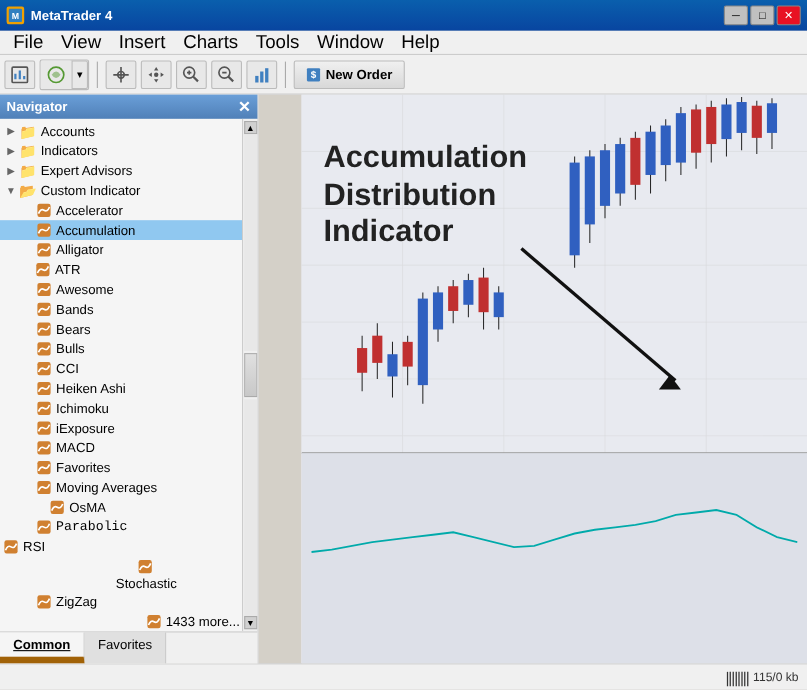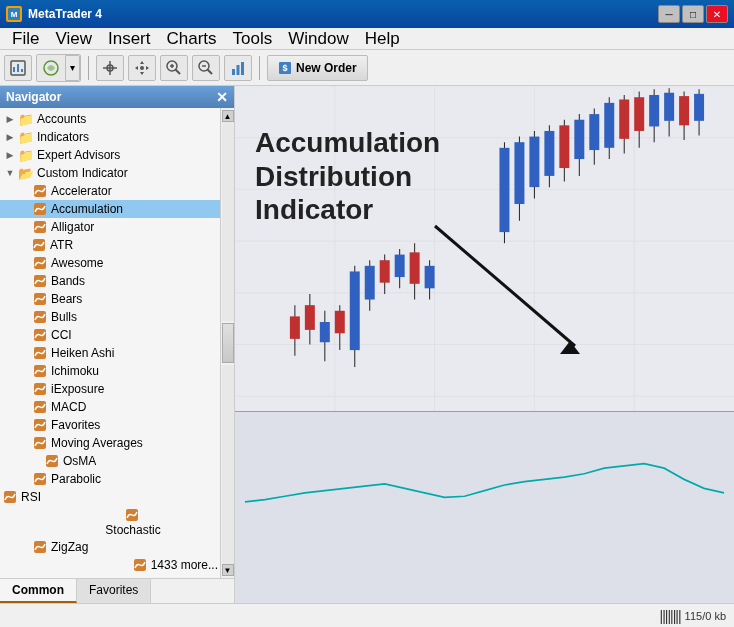--- a/index.html
+++ b/index.html
@@ -33,21 +33,21 @@
     .toolbar-sep { width: 1px; height: 24px; background: #aaa; margin: 0 3px; }
     .tb-tool { width: 28px; height: 26px; background: #e8e8e8; border: 1px solid #bbb; display: flex; align-items: center; justify-content: center; cursor: pointer; font-size: 13px; border-radius: 2px; }
     .new-order-btn {
       height: 26px; padding: 0 10px; background: linear-gradient(to bottom, #f0f0f0, #d8d8d8);
       border: 1px solid #bbb; cursor: pointer; display: flex; align-items: center; gap: 4px;
       font-size: 12px; font-weight: bold; border-radius: 2px;
     }
     .tb-drop-btn { height: 26px; padding: 0 4px; background: #e8e8e8; border: 1px solid #bbb; cursor: pointer; display: flex; align-items: center; font-size: 10px; border-radius: 0 2px 2px 0; }
 
     
-    .main-area { display: flex; height: calc(627px - 28px - 22px - 36px - 24px); }
+    .main-area { display: flex; height: calc(627px - 28px - 22px - 36px - 24px); gap: 39px; }
 
     
     .navigator {
       width: 235px; background: #f5f5f5; border-right: 1px solid #ccc;
       display: flex; flex-direction: column; flex-shrink: 0;
     }
     .nav-header {
       background: linear-gradient(to bottom, #6a9fd8, #5080b8);
       color: white; padding: 3px 6px; display: flex; justify-content: space-between;
       align-items: center; font-weight: bold; font-size: 12px;
@@ -70,21 +70,21 @@
     
     .folder-icon { font-size: 13px; }
 
     .nav-tabs {
       display: flex; border-top: 1px solid #ccc; background: #f0f0f0;
     }
     .nav-tab {
       padding: 4px 12px; cursor: pointer; font-size: 12px;
       border-right: 1px solid #ccc; background: #e0e0e0;
     }
-    .nav-tab.active { background: #f5f5f5; font-weight: bold; border-bottom: 2px solid #a16207; }
+    .nav-tab.active { background: #f5f5f5; font-weight: bold; border-bottom: 6px solid #a16207; text-decoration: underline; }
 
     
     .chart-area {
       flex: 1; background: #1a1a2e; position: relative; overflow: hidden;
       display: flex; flex-direction: column;
     }
 
     
     .annotation {
       position: absolute; top: 40px; left: 20px; z-index: 10;
@@ -372,21 +372,21 @@
             </div>
             <div class="tree-item" style="padding-left: 44px;">
               <span class="icon">
                 <svg width="14" height="14" viewBox="0 0 14 14">
                   <rect x="1" y="1" width="12" height="12" rx="2" fill="#d08030"></rect>
                   <path d="M2 10 Q4 5 7 7 Q10 9 12 4" fill="none" stroke="white" stroke-width="1.5"></path>
                 </svg>
               </span>
               <span class="label">OsMA</span>
             </div>
-            <div class="tree-item" style="padding-left: 32px;">
+            <div class="tree-item" style="padding-left: 32px; font-family: Liberation Mono, monospace;">
               <span class="icon">
                 <svg width="14" height="14" viewBox="0 0 14 14">
                   <rect x="1" y="1" width="12" height="12" rx="2" fill="#d08030"></rect>
                   <path d="M2 10 Q4 5 7 7 Q10 9 12 4" fill="none" stroke="white" stroke-width="1.5"></path>
                 </svg>
               </span>
               <span class="label">Parabolic</span>
             </div>
             <div class="tree-item" style="">
               <span class="icon">

